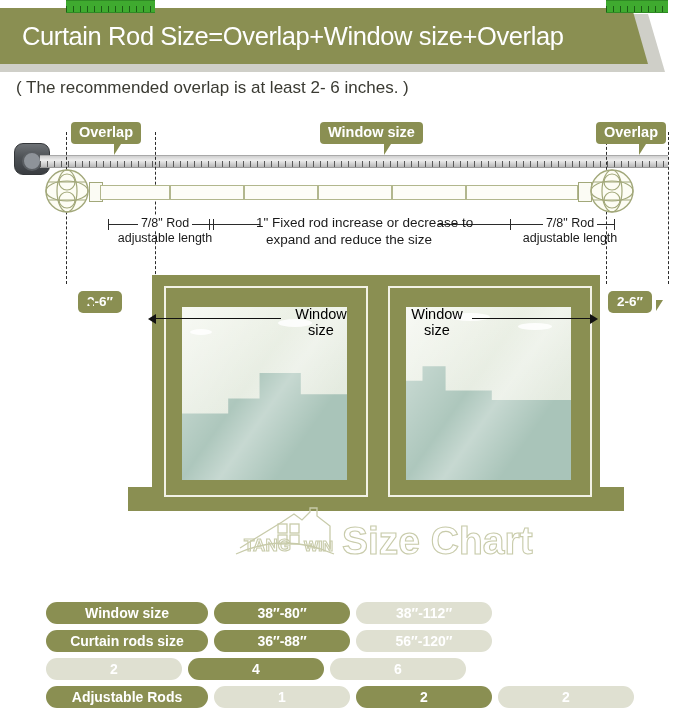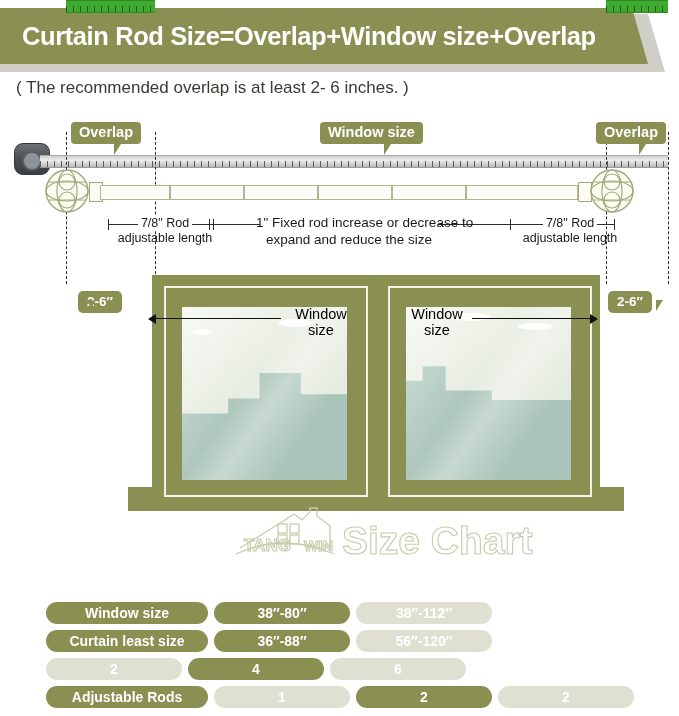--- a/index.html
+++ b/index.html
@@ -5,21 +5,21 @@
   html,body{margin:0;padding:0;background:#ffffff;}
   body{width:679px;height:716px;position:relative;overflow:hidden;
        font-family:"Liberation Sans","DejaVu Sans",sans-serif;color:#1a1a1a;}
 
   
   .banner-wrap{position:absolute;left:0;top:8px;width:679px;height:60px;}
   .banner-shadow{position:absolute;left:0;top:6px;width:665px;height:58px;background:#cfcfc8;
                  clip-path:polygon(0 0,648px 0,665px 58px,0 58px);}
   .banner{position:absolute;left:0;top:0;width:648px;height:56px;background:#8a8f52;
           clip-path:polygon(0 0,632px 0,648px 56px,0 56px);display:flex;align-items:center;}
-  .banner-title{color:#ffffff;font-size:25.5px;font-weight:bold;letter-spacing:-0.4px;
+  .banner-title{color:#ffffff;font-size:25.5px;font-weight:normal;letter-spacing:-0.4px;
                 padding-left:22px;white-space:nowrap;}
 
   .subtitle{position:absolute;left:16px;top:78px;font-size:17px;color:#3a3a32;white-space:nowrap;}
 
   
   .tape-body{position:absolute;left:14px;top:143px;width:34px;height:30px;border-radius:9px;
              background:linear-gradient(180deg,#6e7276 0%,#4d5155 45%,#3a3d41 100%);
              border:1px solid #34373a;}
   .tape-hub{position:absolute;left:22px;top:151px;width:16px;height:16px;border-radius:50%;
             background:#8e9399;border:2px solid #5a5e62;}
@@ -265,21 +265,21 @@
 
 <div class="table">
 
   <div class="trow">
     <div class="cell c-head">Window size</div>
     <div class="cell c-dark">38″-80″</div>
     <div class="cell c-lite">38″-112″</div>
   </div>
 
   <div class="trow">
-    <div class="cell c-head">Curtain least size</div>
+    <div class="cell c-head">Curtain rods size</div>
     <div class="cell c-dark">36″-88″</div>
     <div class="cell c-lite">56″-120″</div>
   </div>
 
   <div class="trow">
     <div class="cell c-lite">2</div>
     <div class="cell c-dark">4</div>
     <div class="cell c-lite">6</div>
   </div>
 

